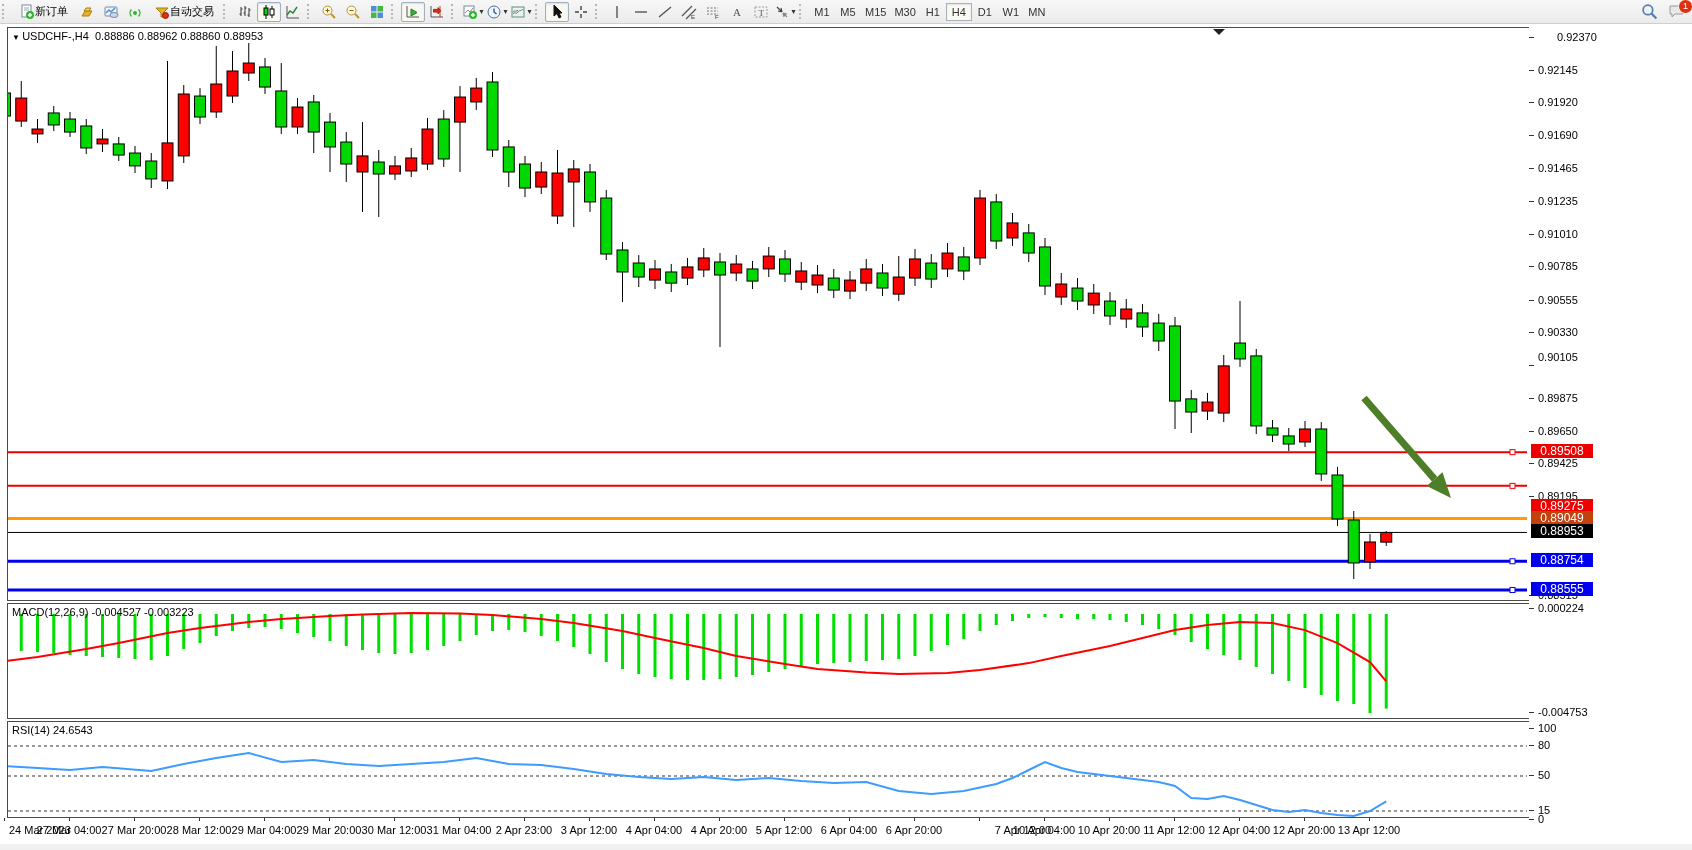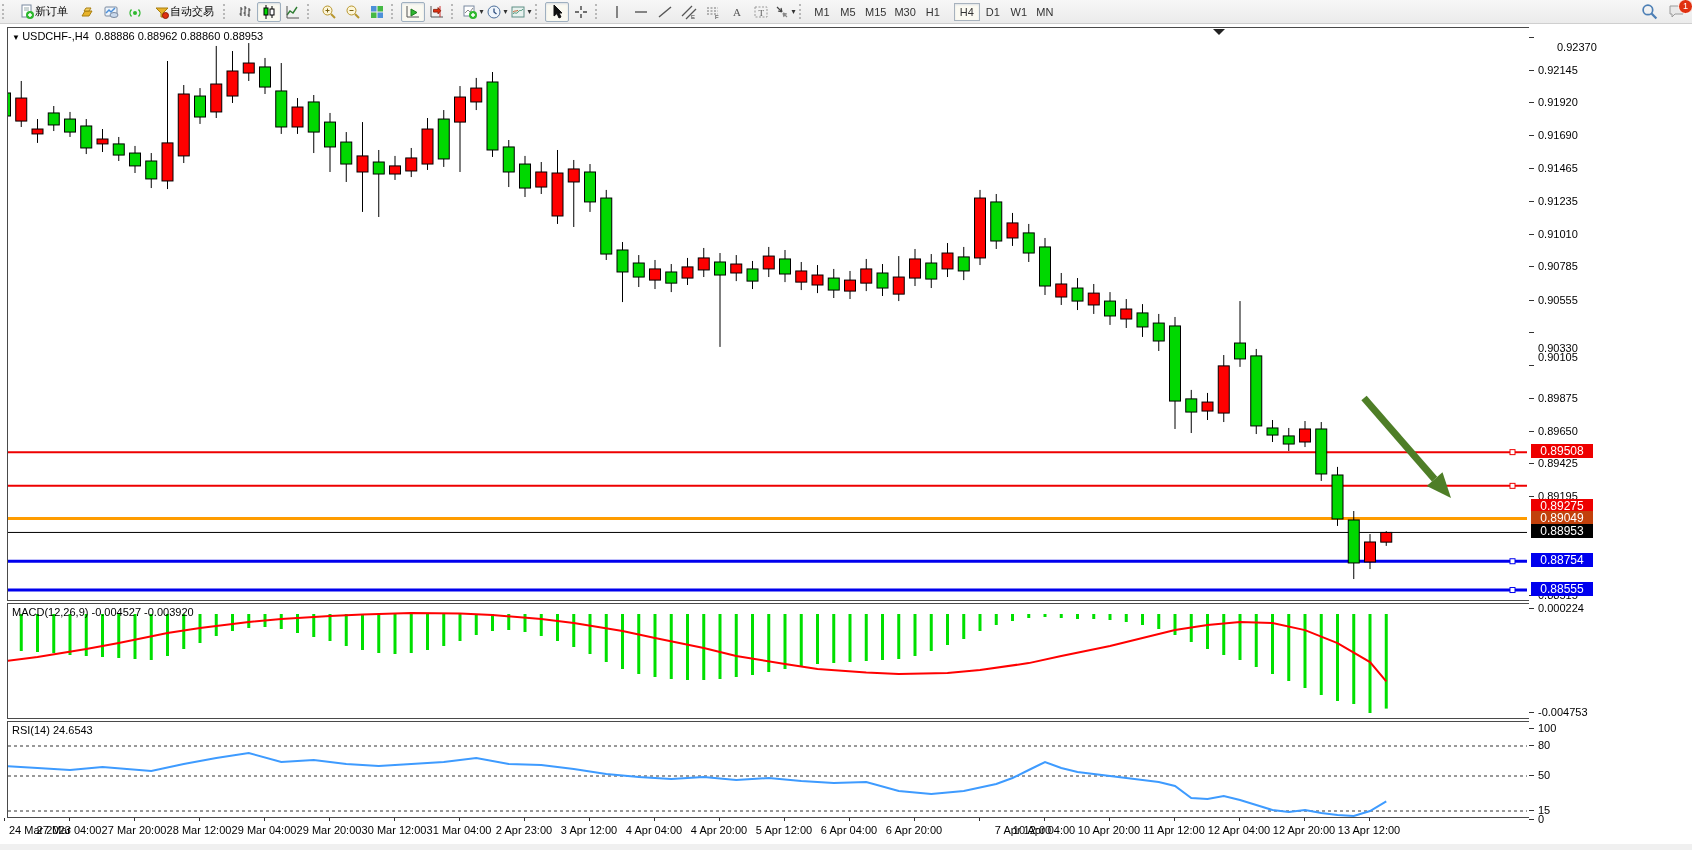--- a/index.html
+++ b/index.html
@@ -9,21 +9,21 @@
   .toolbar{position:absolute;top:0;left:0;width:1692px;height:23px;background:linear-gradient(#f7f7f7,#ebebeb);
            border-bottom:1px solid #cfcfcf;display:flex;align-items:center;}
   .grip{width:4px;height:15px;border-left:2px dotted #b8b8b8;margin:0 4px 0 2px;}
   .tb-btn{height:20px;min-width:24px;display:flex;align-items:center;justify-content:center;
           border:1px solid transparent;border-radius:2px;box-sizing:border-box;}
   .tb-btn.sel{border:1px solid #9fb0c0;background:#faf9f1;box-shadow:inset 0 1px 2px #d9dde2;}
   .tb-text-btn{height:20px;display:flex;align-items:center;padding:0 6px;border:1px solid transparent;}
   .caret{font-size:8px;color:#333;margin-left:1px;}
   .tf-btn{height:18px;min-width:26px;padding:0 3px;display:flex;align-items:center;justify-content:center;
           color:#333;border:1px solid transparent;box-sizing:border-box;}
-  .tf-btn.sel{border:1px solid #a7b2bd;background:#fbfaf2;box-shadow:inset 0 1px 2px #dde1e5;margin-left:8px;}
+  .tf-btn.sel{border:1px solid #a7b2bd;background:#fbfaf2;box-shadow:inset 0 1px 2px #dde1e5;}
   .tb-right{position:absolute;right:6px;top:0;height:23px;display:flex;align-items:center;gap:10px;}
   .badge{position:absolute;top:-4px;right:-7px;background:#e03010;color:#fff;border-radius:50%;
          width:13px;height:13px;font-size:9px;display:flex;align-items:center;justify-content:center;border:1px solid #fff;}
   
   #chart-bg{position:absolute;top:24px;left:0;width:1692px;height:820px;background:#fff;}
   .pane{position:absolute;left:7px;width:1604px;background:#fff;border:1px solid #4a4a4a;box-sizing:border-box;overflow:hidden;}
   #main-pane{top:27px;height:574px;}
   #macd-pane{top:603px;height:116px;}
   #rsi-pane{top:721px;height:97px;}
   .pane svg{position:absolute;top:0;left:0;}
@@ -450,21 +450,21 @@
         <rect x="1356.5" y="513.9900999999988" width="11" height="19.968600000000606" fill="#fe0000" stroke="#000"></rect>
         <line x1="1378.25" y1="503.1376" x2="1378.25" y2="517.8970000000003" stroke="#000" stroke-width="1"></line>
         <rect x="1372.75" y="504.43989999999894" width="11" height="9.694900000000871" fill="#fe0000" stroke="#000"></rect>
       </g>
       <line x1="1356" y1="370" x2="1426.5908630409347" y2="451.1389230355571" stroke="#4e7e27" stroke-width="7"></line>
       <polygon points="1443,470 1418.6692107158688,458.03076055836453 1434.5125153660006,444.2470855127497" fill="#4e7e27"></polygon>
     </svg>
 </div>
 
 <div class="pane" id="macd-pane">
-  <div class="pane-label"><span>MACD(12,26,9)</span> <span>-0.004527</span> <span>-0.003920</span></div>
+  <div class="pane-label"><span>MACD(12,26,9)</span> <span>-0.004527</span> <span>-0.003223</span></div>
   <svg id="macd-svg" width="1519" height="114">
       <g>
         <line x1="-3" y1="10" x2="-3" y2="45.0008" stroke="#00df00" stroke-width="3"></line>
         <line x1="13.25" y1="10" x2="13.25" y2="47.006816" stroke="#00df00" stroke-width="3"></line>
         <line x1="29.5" y1="10" x2="29.5" y2="47.988928" stroke="#00df00" stroke-width="3"></line>
         <line x1="45.75" y1="10" x2="45.75" y2="48.991936" stroke="#00df00" stroke-width="3"></line>
         <line x1="62" y1="10" x2="62" y2="50.997952000000005" stroke="#00df00" stroke-width="3"></line>
         <line x1="78.25" y1="10" x2="78.25" y2="52.00096" stroke="#00df00" stroke-width="3"></line>
         <line x1="94.5" y1="10" x2="94.5" y2="53.003968" stroke="#00df00" stroke-width="3"></line>
         <line x1="110.75" y1="10" x2="110.75" y2="54.006975999999995" stroke="#00df00" stroke-width="3"></line>
@@ -602,39 +602,39 @@
     <div class="date-lbl" style="left: 1167px;">11 Apr 12:00</div>
     <div class="date-tick" style="left: 1232px;"></div>
     <div class="date-lbl" style="left: 1232px;">12 Apr 04:00</div>
     <div class="date-tick" style="left: 1297px;"></div>
     <div class="date-lbl" style="left: 1297px;">12 Apr 20:00</div>
     <div class="date-tick" style="left: 1362px;"></div>
     <div class="date-lbl" style="left: 1362px;">13 Apr 12:00</div>
   </div>
 <div id="price-axis">
     <div class="ptick" style="top: 10px;"></div>
-    <div class="plabel" style="top: 20px; padding-left: 19px;">0.92370</div>
+    <div class="plabel" style="top: 10px; padding-left: 19px;">0.92370</div>
     <div class="ptick" style="top: 42.5575px;"></div>
     <div class="plabel" style="top: 42.5575px;">0.92145</div>
     <div class="ptick" style="top: 75.115px;"></div>
     <div class="plabel" style="top: 75.115px;">0.91920</div>
     <div class="ptick" style="top: 108.396px;"></div>
     <div class="plabel" style="top: 108.396px;">0.91690</div>
     <div class="ptick" style="top: 140.953px;"></div>
     <div class="plabel" style="top: 140.953px;">0.91465</div>
     <div class="ptick" style="top: 174.234px;"></div>
     <div class="plabel" style="top: 174.234px;">0.91235</div>
     <div class="ptick" style="top: 206.792px;"></div>
     <div class="plabel" style="top: 206.792px;">0.91010</div>
     <div class="ptick" style="top: 239.349px;"></div>
     <div class="plabel" style="top: 239.349px;">0.90785</div>
     <div class="ptick" style="top: 272.63px;"></div>
     <div class="plabel" style="top: 272.63px; text-align: right;">0.90555</div>
     <div class="ptick" style="top: 305.188px;"></div>
-    <div class="plabel" style="top: 305.188px; margin-top: 16px;">0.90330</div>
+    <div class="plabel" style="top: 305.188px;">0.90330</div>
     <div class="ptick" style="top: 337.745px;"></div>
     <div class="plabel" style="top: 330px;">0.90105</div>
     <div class="ptick" style="top: 371.026px;"></div>
     <div class="plabel" style="top: 371.026px;">0.89875</div>
     <div class="ptick" style="top: 403.584px;"></div>
     <div class="plabel" style="top: 403.584px;">0.89650</div>
     <div class="ptick" style="top: 436.141px;"></div>
     <div class="plabel" style="top: 436.141px;">0.89425</div>
     <div class="ptick" style="top: 469.422px;"></div>
     <div class="plabel" style="top: 469.422px;">0.89195</div>

